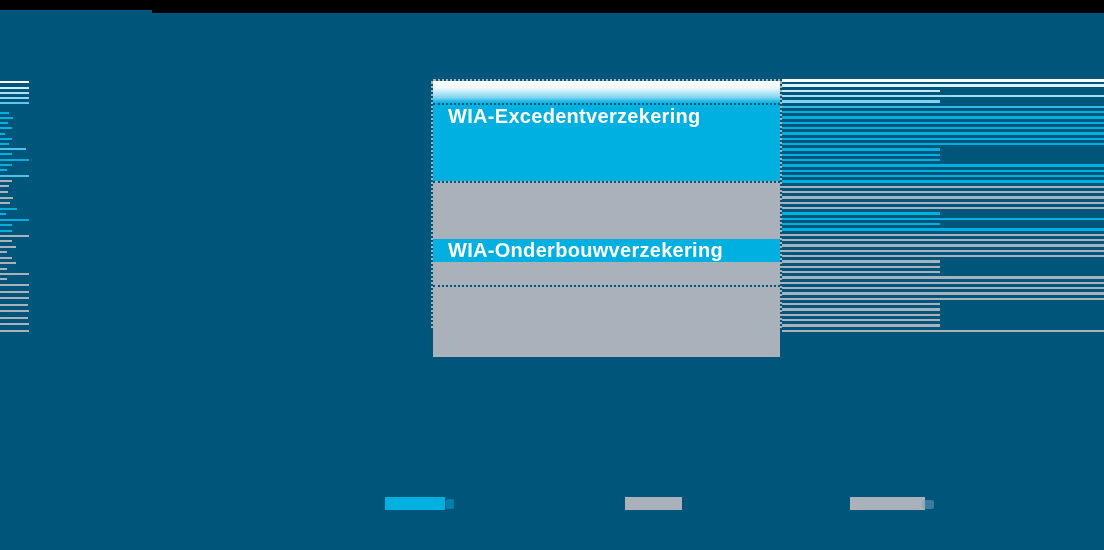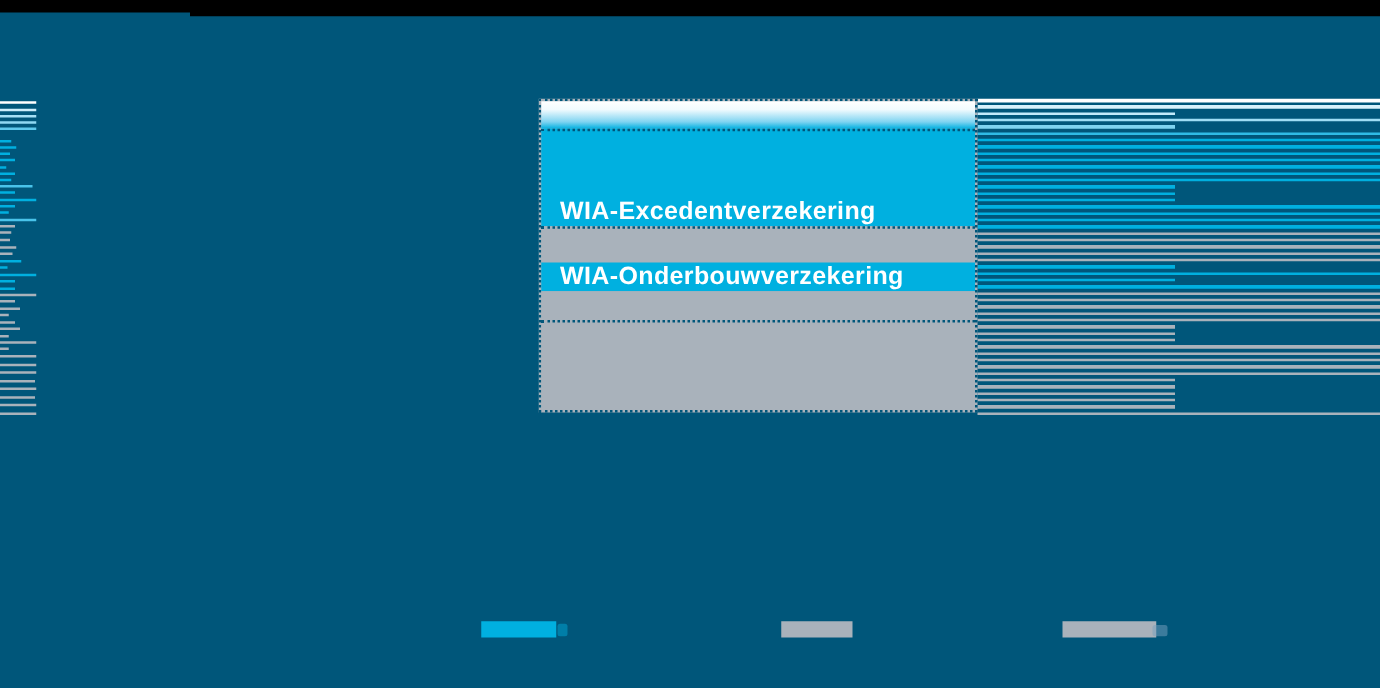--- a/index.html
+++ b/index.html
@@ -16,23 +16,23 @@
   .hline { position:absolute; height:2px; }
 
   
   .diagram {
     position:absolute; left:431px; top:79px; width:351px; height:251px;
     border:2px dotted #00567a; box-sizing:border-box; background:#a9b2bb;
   }
   .band { width:100%; box-sizing:border-box; position:relative; }
   .band-gradient { height:22px; background:linear-gradient(180deg,#ffffff 0%,#f2fbfe 30%,#7fd4f1 75%,#00b0e0 100%); }
   .band-dotted-top { border-top:2px dotted #00567a; }
-  .band-excedent  { height:78px; background:#00b0e0; display:flex; align-items:flex-end; }
+  .band-excedent  { height:78px; background:#00b0e0; display:flex; align-items:flex-start; }
   .band-gray-1    { height:29px; background:#a9b2bb; }
-  .band-onderbouw { height:23px; background:#00b0e0; display:flex; align-items:center; }
+  .band-onderbouw { height:23px; background:#00b0e0; display:flex; align-items:center;margin-top:29px; }
   .band-gray-2    { height:23px; background:#a9b2bb; }
   .band-gray-3    { height:72px; background:#a9b2bb; }
   .band-label {
     color:#ffffff; font-weight:bold; font-size:20px; letter-spacing:0.3px;
     padding-left:15px; white-space:nowrap;
   }
 
   
   .legend-swatch { position:absolute; top:497px; height:13px; }
   .legend-glyph  { position:absolute; }

